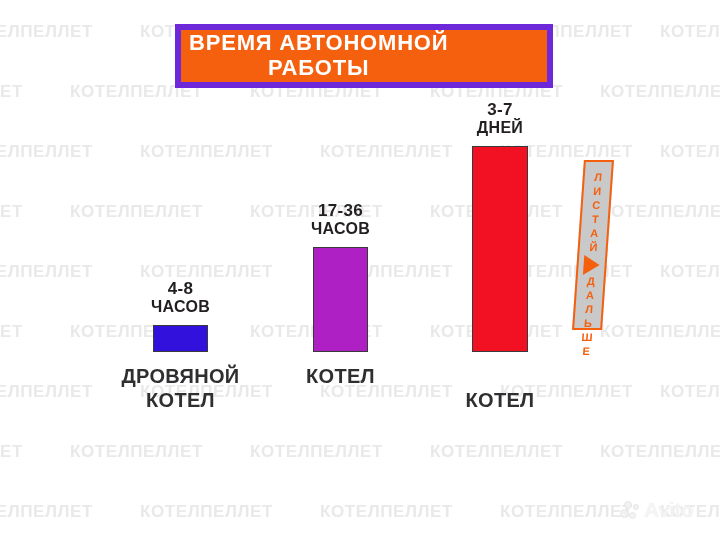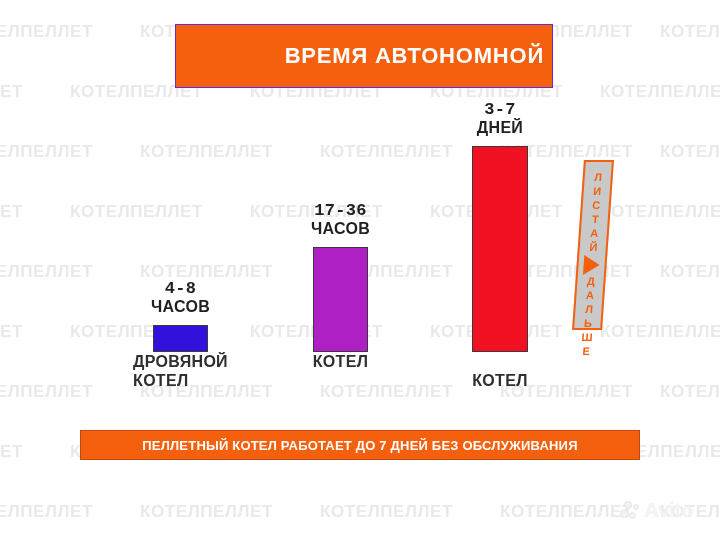--- a/index.html
+++ b/index.html
@@ -43,25 +43,25 @@
   }
 
   
   #title-banner {
     position: absolute;
     left: 175px;
     top: 24px;
     width: 378px;
     height: 64px;
     background: #F5600F;
-    border: 1px solid #6d28d9;
+    border: 6px solid #6d28d9;
     z-index: 5;
     display: flex;
     align-items: center;
-    justify-content: flex-end;
+    justify-content: flex-start;
     box-sizing: border-box;
   }
   #title-banner .ttl {
     color: #ffffff;
     font-size: 22px;
     font-weight: 800;
     line-height: 1.12;
     text-align: center;
     letter-spacing: 0.8px;
     padding: 0 8px;
@@ -89,42 +89,41 @@
     text-align: center;
     white-space: nowrap;
     color: #231f20;
     line-height: 1.12;
   }
   .bar-value .v-num {
     display: block;
     font-size: 17px;
     font-weight: 800;
     letter-spacing: 0.3px;
-    font-family: Liberation Mono, monospace;
   }
   .bar-value .v-unit {
     display: block;
     font-size: 16px;
     font-weight: 800;
     letter-spacing: 0.3px;
   }
   .bar-rect {
     box-sizing: border-box;
     border: 1px solid #3a3a3a;
   }
   .bar-label {
     position: absolute;
     top: 100%;
     left: 50%;
     transform: translateX(-50%);
-    margin-top: 0;
-    text-align: left;
+    margin-top: 12px;
+    text-align: center;
     white-space: nowrap;
     color: #2f2f31;
-    font-size: 16px;
+    font-size: 20px;
     font-weight: 800;
     line-height: 1.2;
     letter-spacing: 0.3px;
   }
 
   
   #swipe-badge {
     position: absolute;
     left: 578px;
     top: 160px;
@@ -267,20 +266,21 @@
       <span class="wm" style="left: -40px; top: 502px; color: rgb(233, 233, 234);">КОТЕЛПЕЛЛЕТ</span>
       <span class="wm" style="left: 140px; top: 502px; color: rgb(233, 233, 234);">КОТЕЛПЕЛЛЕТ</span>
       <span class="wm" style="left: 320px; top: 502px; color: rgb(233, 233, 234);">КОТЕЛПЕЛЛЕТ</span>
       <span class="wm" style="left: 500px; top: 502px; color: rgb(233, 233, 234);">КОТЕЛПЕЛЛЕТ</span>
       <span class="wm" style="left: 660px; top: 502px; color: rgb(233, 233, 234);">КОТЕЛПЕЛЛЕТ</span>
     </div>
 
   <div id="title-banner">
     <div class="ttl">
       <span>ВРЕМЯ АВТОНОМНОЙ</span><br>
+      <span>РАБОТЫ</span>
     </div>
   </div>
 
   <div id="chart-area">
       <div class="bar-group" style="left: 153px; width: 55px;">
         <div class="bar-value">
           <span class="v-num">4-8</span>
           <span class="v-unit">ЧАСОВ</span>
         </div>
         <div class="bar-rect" style="height: 27px; width: 55px; background: rgb(51, 17, 221);"></div>
@@ -303,23 +303,20 @@
         <div class="bar-label"><br><span>КОТЕЛ</span></div>
       </div>
     </div>
 
   <div id="swipe-badge">
     <span class="swipe-word">ЛИСТАЙ</span>
     <span id="swipe-arrow"></span>
     <span class="swipe-word">ДАЛЬШЕ</span>
   </div>
 
-  <div id="bottom-banner">
-    <span class="btxt">ПЕЛЛЕТНЫЙ КОТЕЛ РАБОТАЕТ ДО 7 ДНЕЙ БЕЗ ОБСЛУЖИВАНИЯ</span>
-  </div>
 
   <div id="avito-logo">
     <span class="dots">
       <i class="d1"></i>
         <i class="d2"></i>
         <i class="d3"></i>
         <i class="d4"></i>
     </span>
     <span class="wordmark">Avito</span>
   </div>

